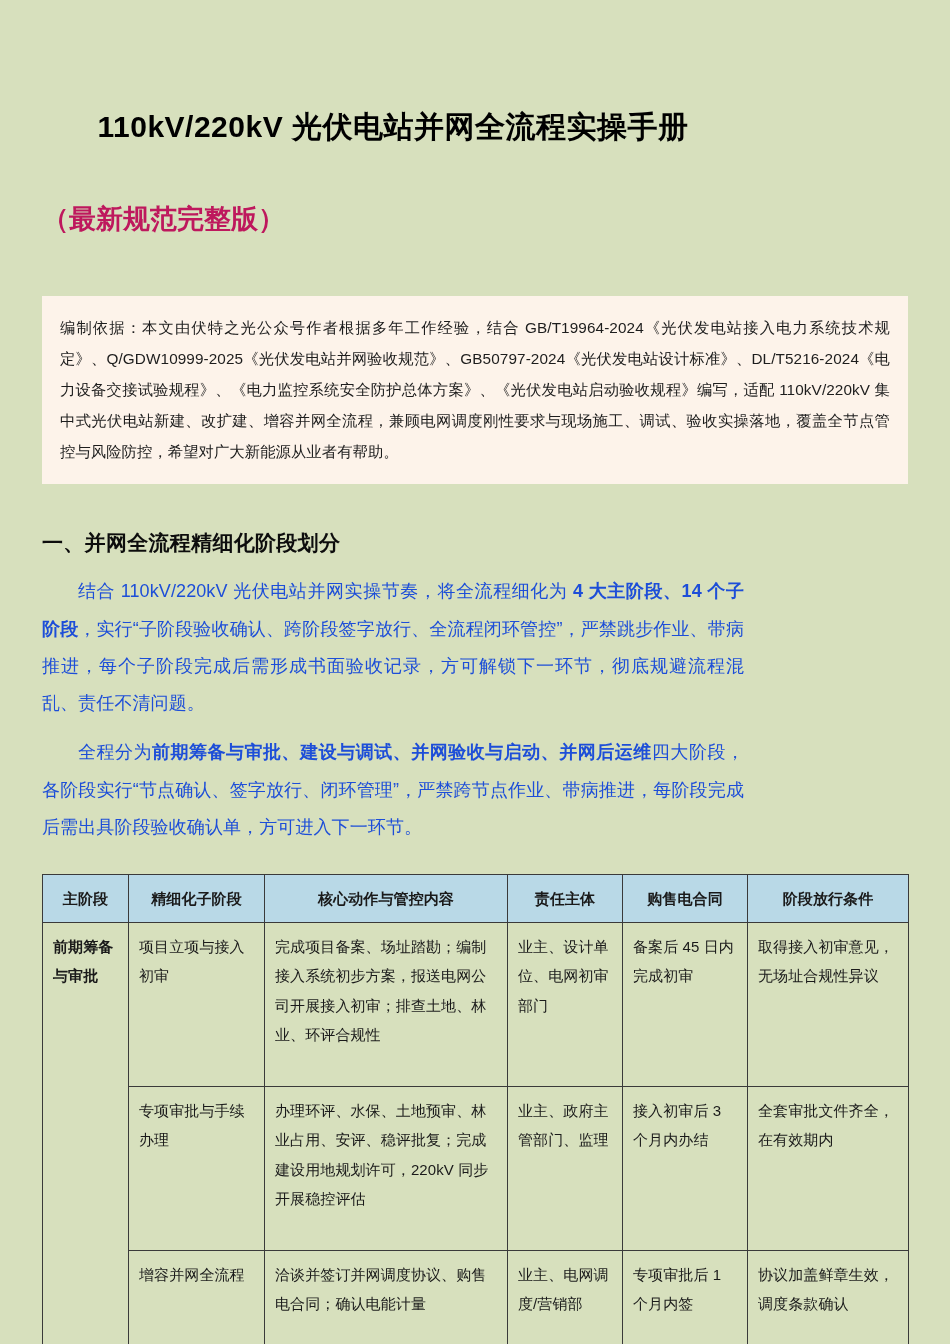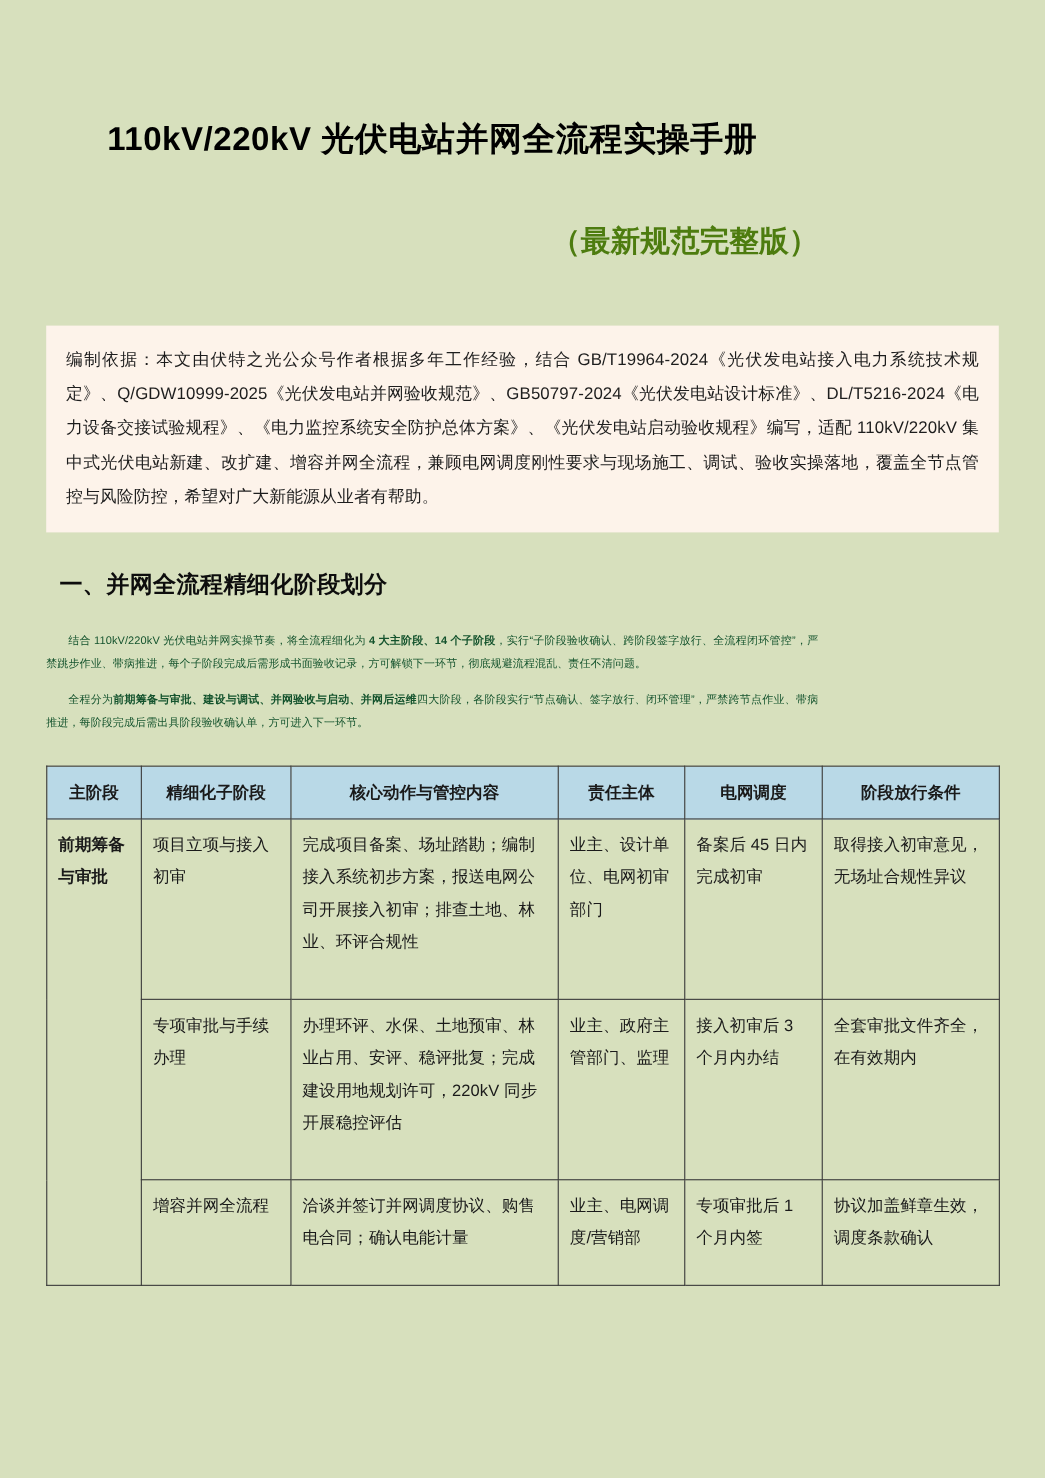--- a/index.html
+++ b/index.html
@@ -29,25 +29,25 @@
     text-align: center;
     letter-spacing: 0.5px;
     margin: 0;
     padding-top: 108px;
     line-height: 1.25;
     color: #000;
   }
   .doc-subtitle {
     font-size: 27px;
     font-weight: bold;
-    text-align: right;
+    text-align: left;
     margin: 0;
     padding-top: 57px;
     line-height: 1.25;
-    color: #4d7c0f;
+    color: #be185d;
   }
 
   
   .note-box {
     margin-top: 60px;
     background: #fdf3ea;
     padding: 16px 18px 17px 18px;
     box-sizing: border-box;
     width: 866px;
     margin-left: 0px;
@@ -58,36 +58,36 @@
     line-height: 2.03;
     text-align: justify;
     color: #1d1d1d;
     letter-spacing: 0.1px;
   }
 
   
   .section-heading {
     font-size: 21px;
     font-weight: bold;
-    margin: 12px;
-    padding-top: 21px;
+    margin: 0;
+    padding-top: 45px;
     padding-bottom: 4px;
     color: #0d0d0d;
     letter-spacing: 0.3px;
   }
 
   
   .body-para {
     margin: 0;
     padding-top: 12px;
-    font-size: 10px;
+    font-size: 18px;
     line-height: 2.07;
     text-align: justify;
     text-indent: 2em;
-    color: #14532d;
+    color: #1d4ed8;
     letter-spacing: 0.1px;
   }
   .body-para b { font-weight: bold; }
 
   
   table.flow-table {
     border-collapse: collapse;
     width: 866px;
     margin-top: 28px;
     table-layout: fixed;
@@ -156,21 +156,21 @@
         <col class="c4">
         <col class="c5">
         <col class="c6">
     </colgroup>
     <thead>
       <tr>
         <th>主阶段</th>
         <th>精细化子阶段</th>
         <th>核心动作与管控内容</th>
         <th>责任主体</th>
-        <th>电网调度</th>
+        <th>购售电合同</th>
         <th>阶段放行条件</th>
       </tr>
     </thead>
     <tbody>
       <tr class="row-tall">
         <td class="stage-cell" rowspan="3">前期筹备与审批</td>
         <td>项目立项与接入初审</td>
         <td>完成项目备案、场址踏勘；编制接入系统初步方案，报送电网公司开展接入初审；排查土地、林业、环评合规性</td>
         <td>业主、设计单位、电网初审部门</td>
         <td>备案后 45 日内完成初审</td>

